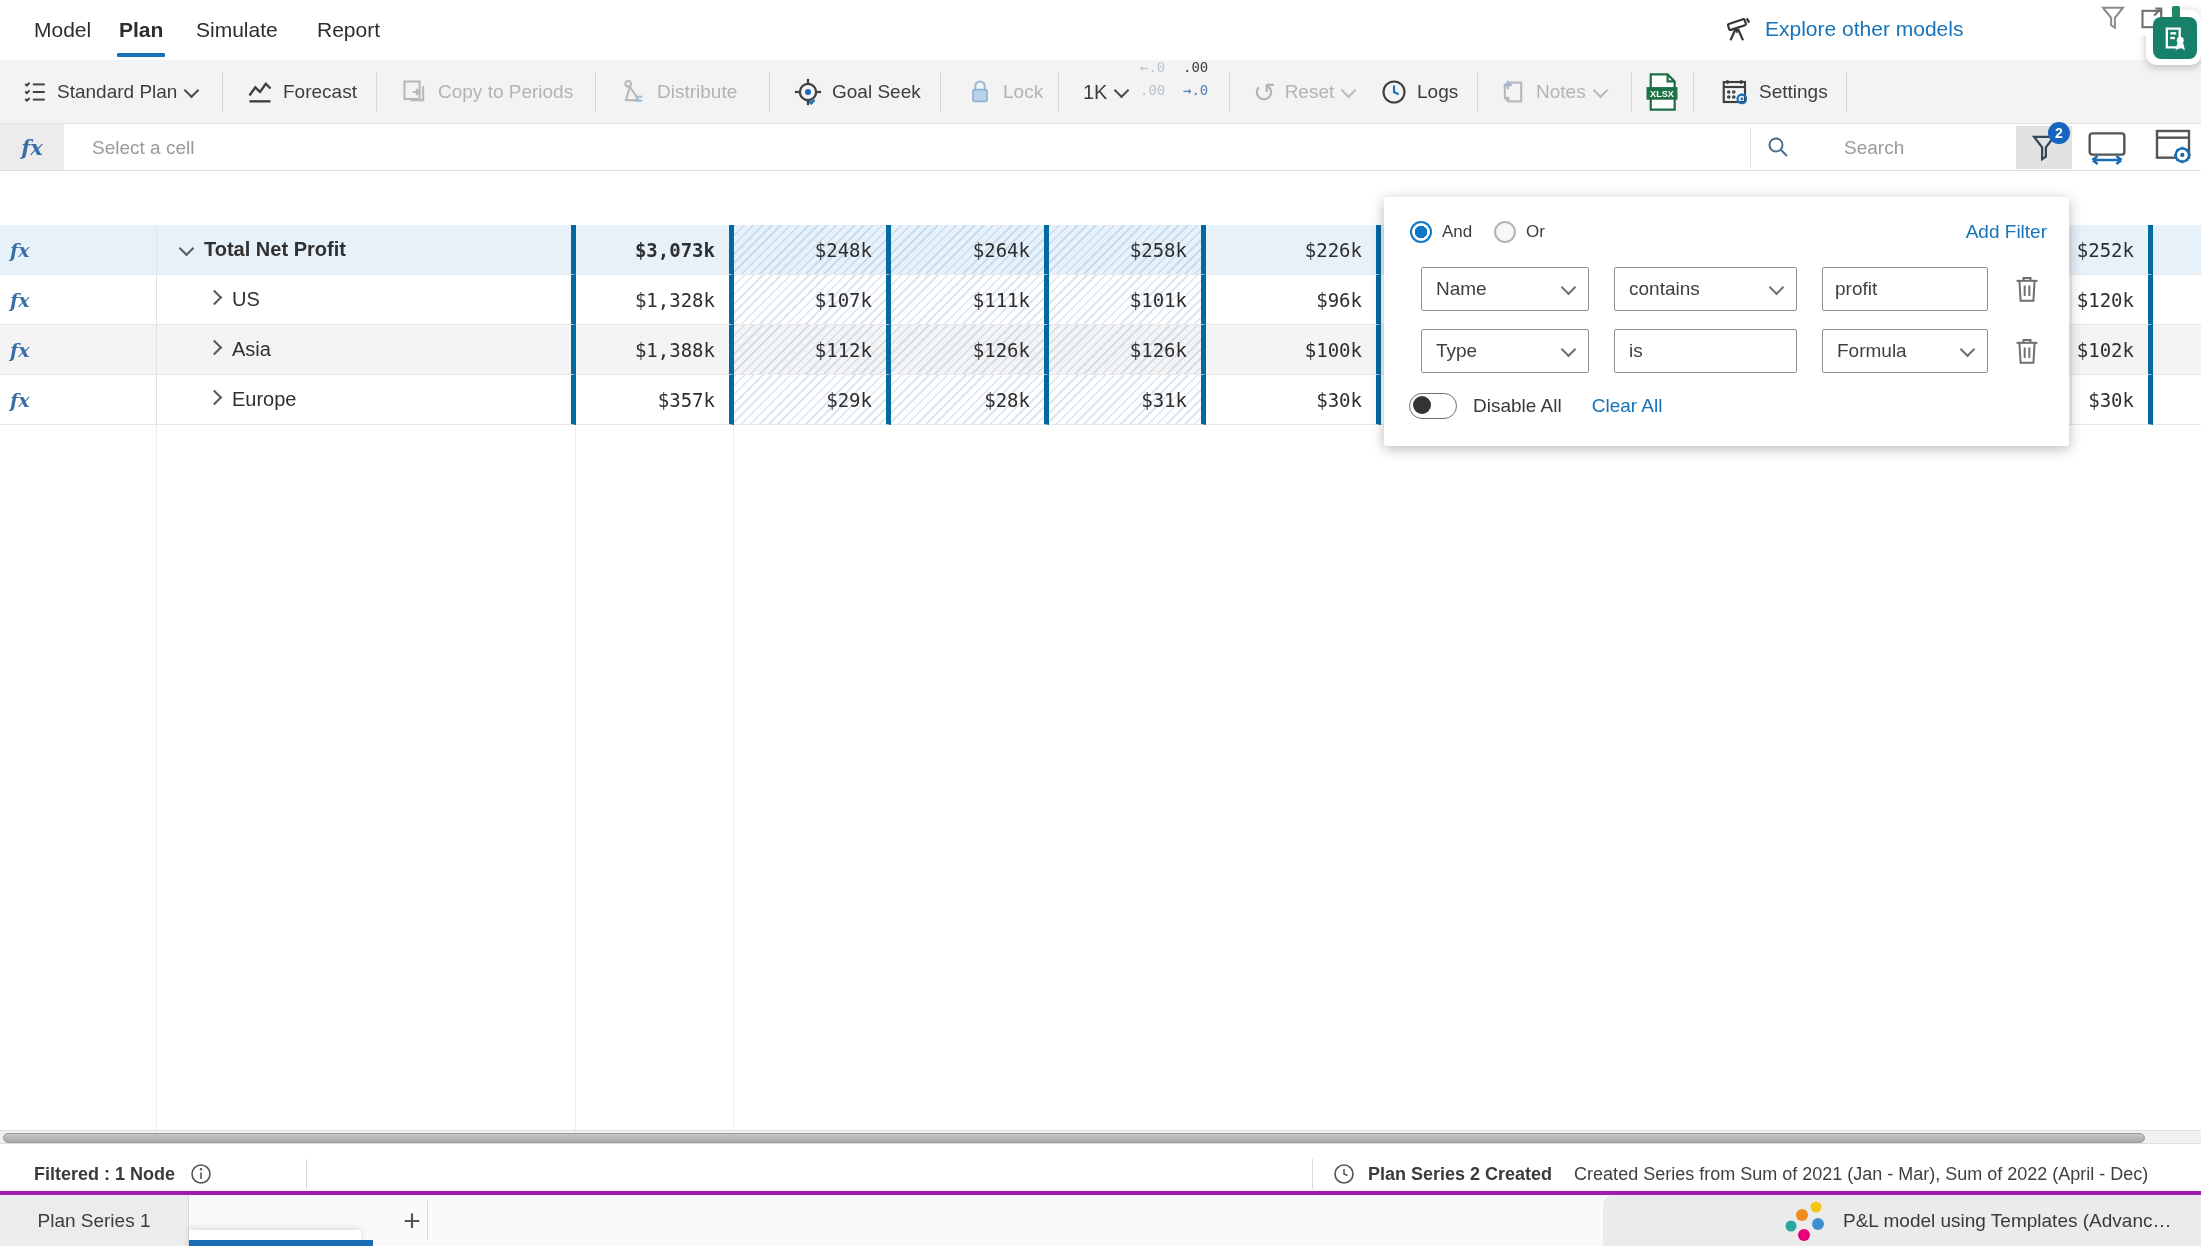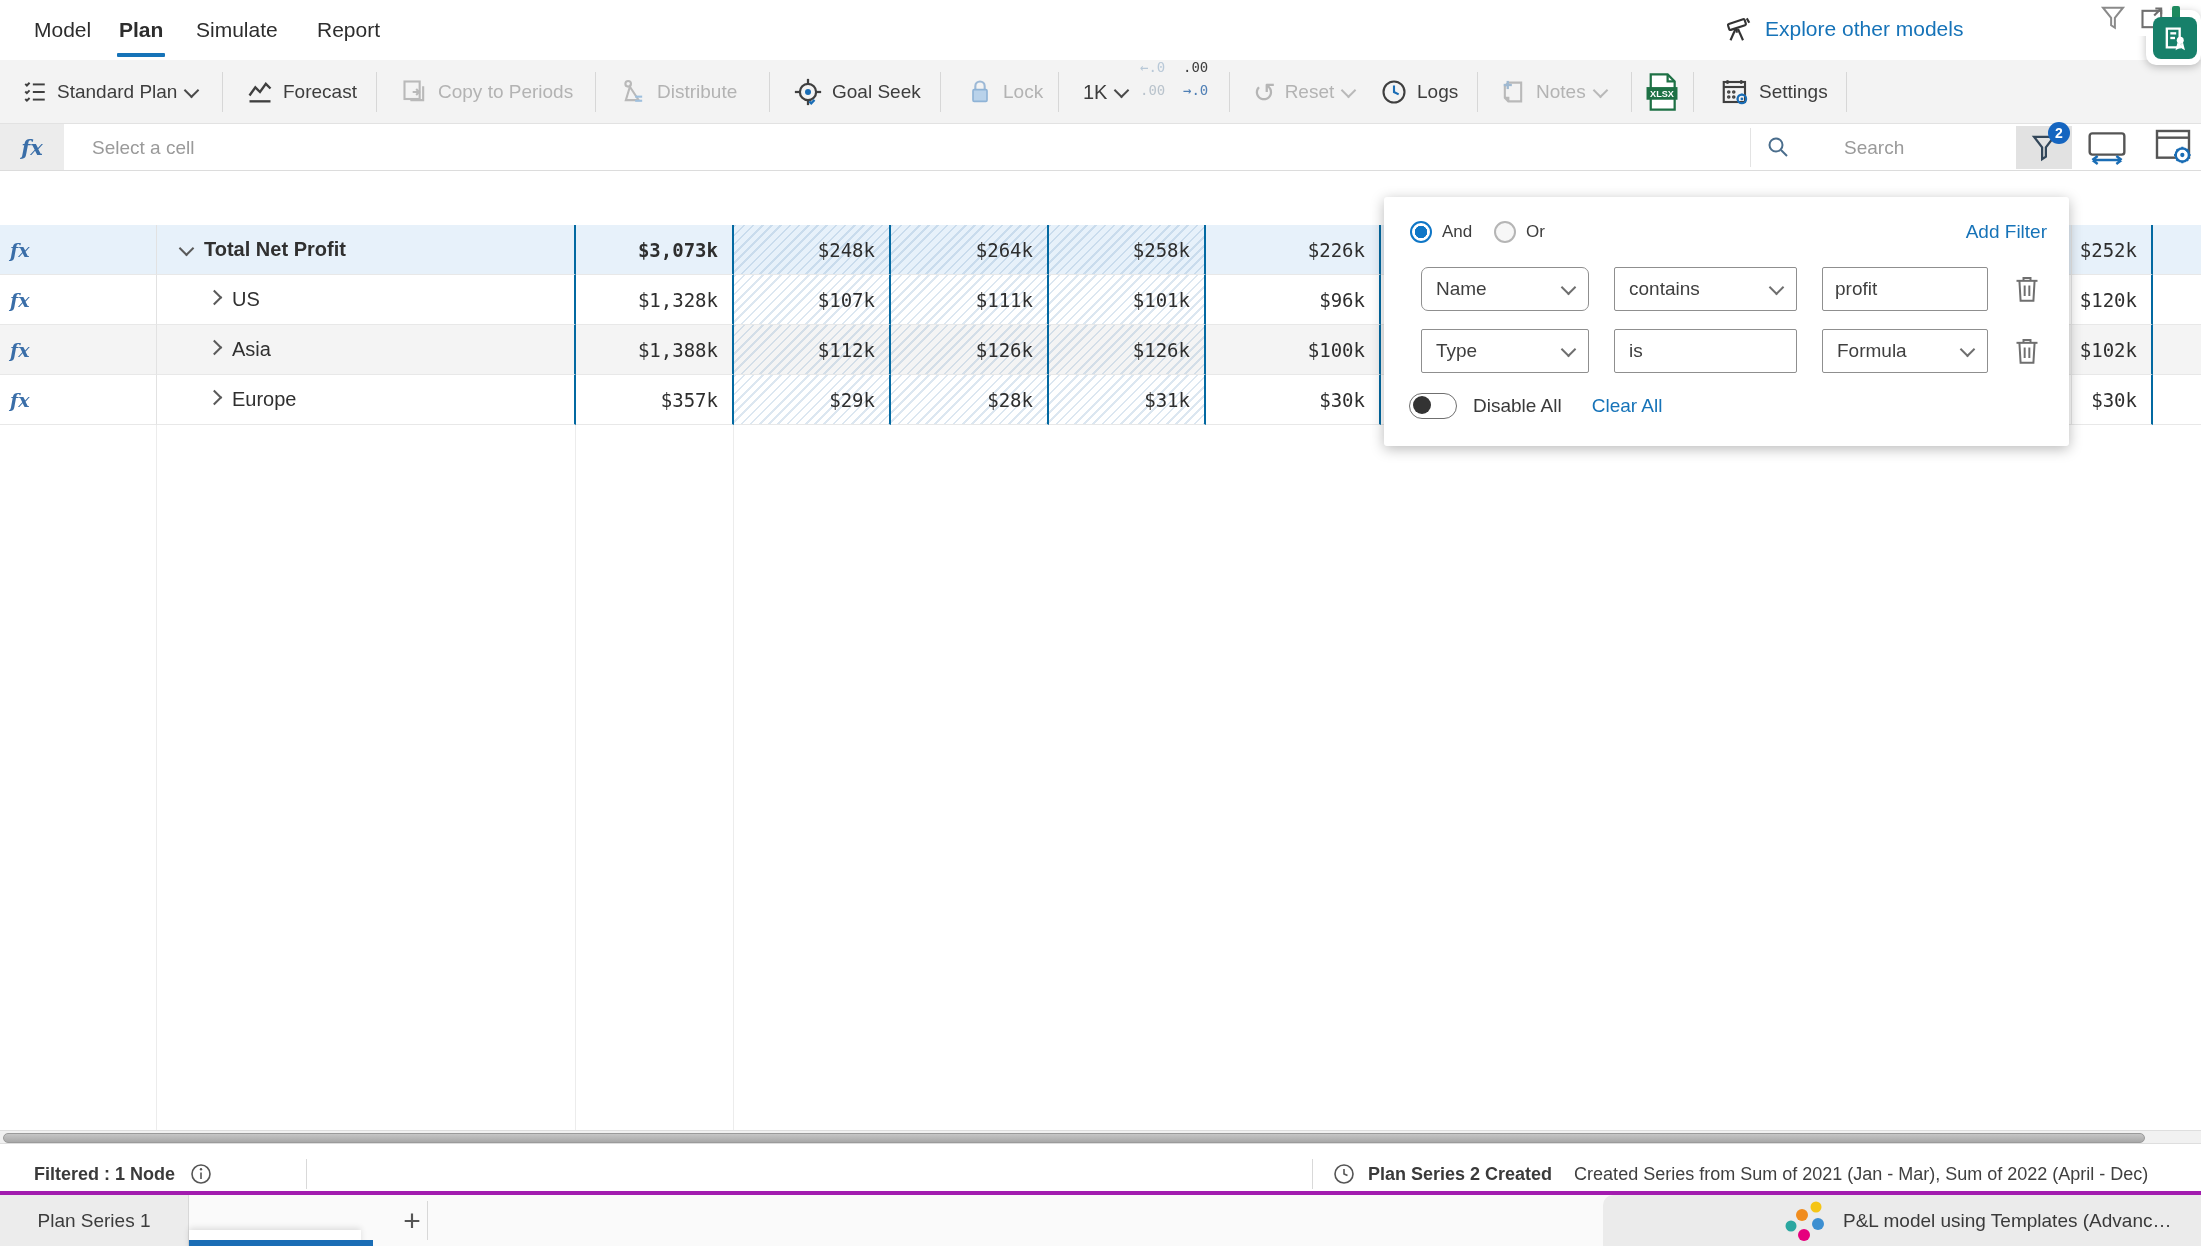--- a/index.html
+++ b/index.html
@@ -39,21 +39,21 @@
   .filterbtn{left:2016px;top:2px;width:56px;height:43px;background:#e2e2e2;display:flex;align-items:center;justify-content:center;cursor:pointer;}
   .badge{position:absolute;right:2px;top:-4px;width:22px;height:22px;border-radius:50%;background:#1565c0;color:#fff;
          font-size:14px;display:flex;align-items:center;justify-content:center;font-weight:bold;}
 
   
   .gridhead{left:0;top:171px;width:2201px;height:54px;background:#fff;}
   .hcell{top:0;height:54px;display:flex;align-items:center;border-right:1px solid #e6e6e6;border-bottom:1px solid #c9c9c9;
          font-size:19px;color:#393939;}
   .hcell.r{justify-content:flex-end;padding-right:14px;}
   .row{left:0;width:2201px;height:50px;}
-  .cell{top:0;height:50px;display:flex;align-items:center;border-right:2px solid #0369a1;border-bottom:1px solid #e8e8e8;}
+  .cell{top:0;height:50px;display:flex;align-items:center;border-right:5px solid #0369a1;border-bottom:1px solid #e8e8e8;}
   .cell.noborder{border-right:none;}
   .num{justify-content:flex-end;padding-right:14px;font-family:"DejaVu Sans Mono",monospace;font-size:19px;color:#2e2e2e;}
   .namecell{font-size:20px;color:#303030;gap:12px;}
   .fxcell{justify-content:flex-start;padding-left:10px;font-family:"DejaVu Serif",serif;font-style:italic;font-weight:bold;
           font-size:19px;color:#3a6ea8;border-right:1px solid #e2e2e2;}
   .hatch{background-image:repeating-linear-gradient(135deg,rgba(96,145,190,0.22) 0px,rgba(96,145,190,0.22) 1.8px,transparent 1.8px,transparent 6.5px);}
   .rowsel{background-color:#e7f1fa;}
   .rowalt{background-color:#f4f4f4;}
   .guide{width:1px;background:#ececec;}
 
@@ -403,21 +403,21 @@
     <div class="abs" style="left:26px;top:24px;display:flex;align-items:center;gap:10px;">
       <span class="radio on"></span>
       <span class="plabel">And</span>
     </div>
     <div class="abs" style="left:110px;top:24px;display:flex;align-items:center;gap:10px;">
       <span class="radio off"></span>
       <span class="plabel">Or</span>
     </div>
     <div class="abs linkblue" style="right:22px;top:24px;">Add Filter</div>
 
-    <div class="abs fselect" style="left:37px;top:70px;width:168px;border-radius:7px;">
+    <div class="abs fselect" style="left:37px;top:70px;width:168px;">
       <span>Name</span>
       <span class="chev" style="border-color:#6f6f6f;"></span>
     </div>
     <div class="abs fselect" style="left:230px;top:70px;width:183px;">
       <span>contains</span>
       <span class="chev" style="border-color:#6f6f6f;"></span>
     </div>
     <input class="abs finput" style="left: 438px; top: 70px; width: 166px;" value="profit">
     <div class="abs" style="left:630px;top:78px;">
       <svg width="26" height="28" viewBox="0 0 22 24" fill="none" stroke="#6f6f6f" stroke-width="1.7">

